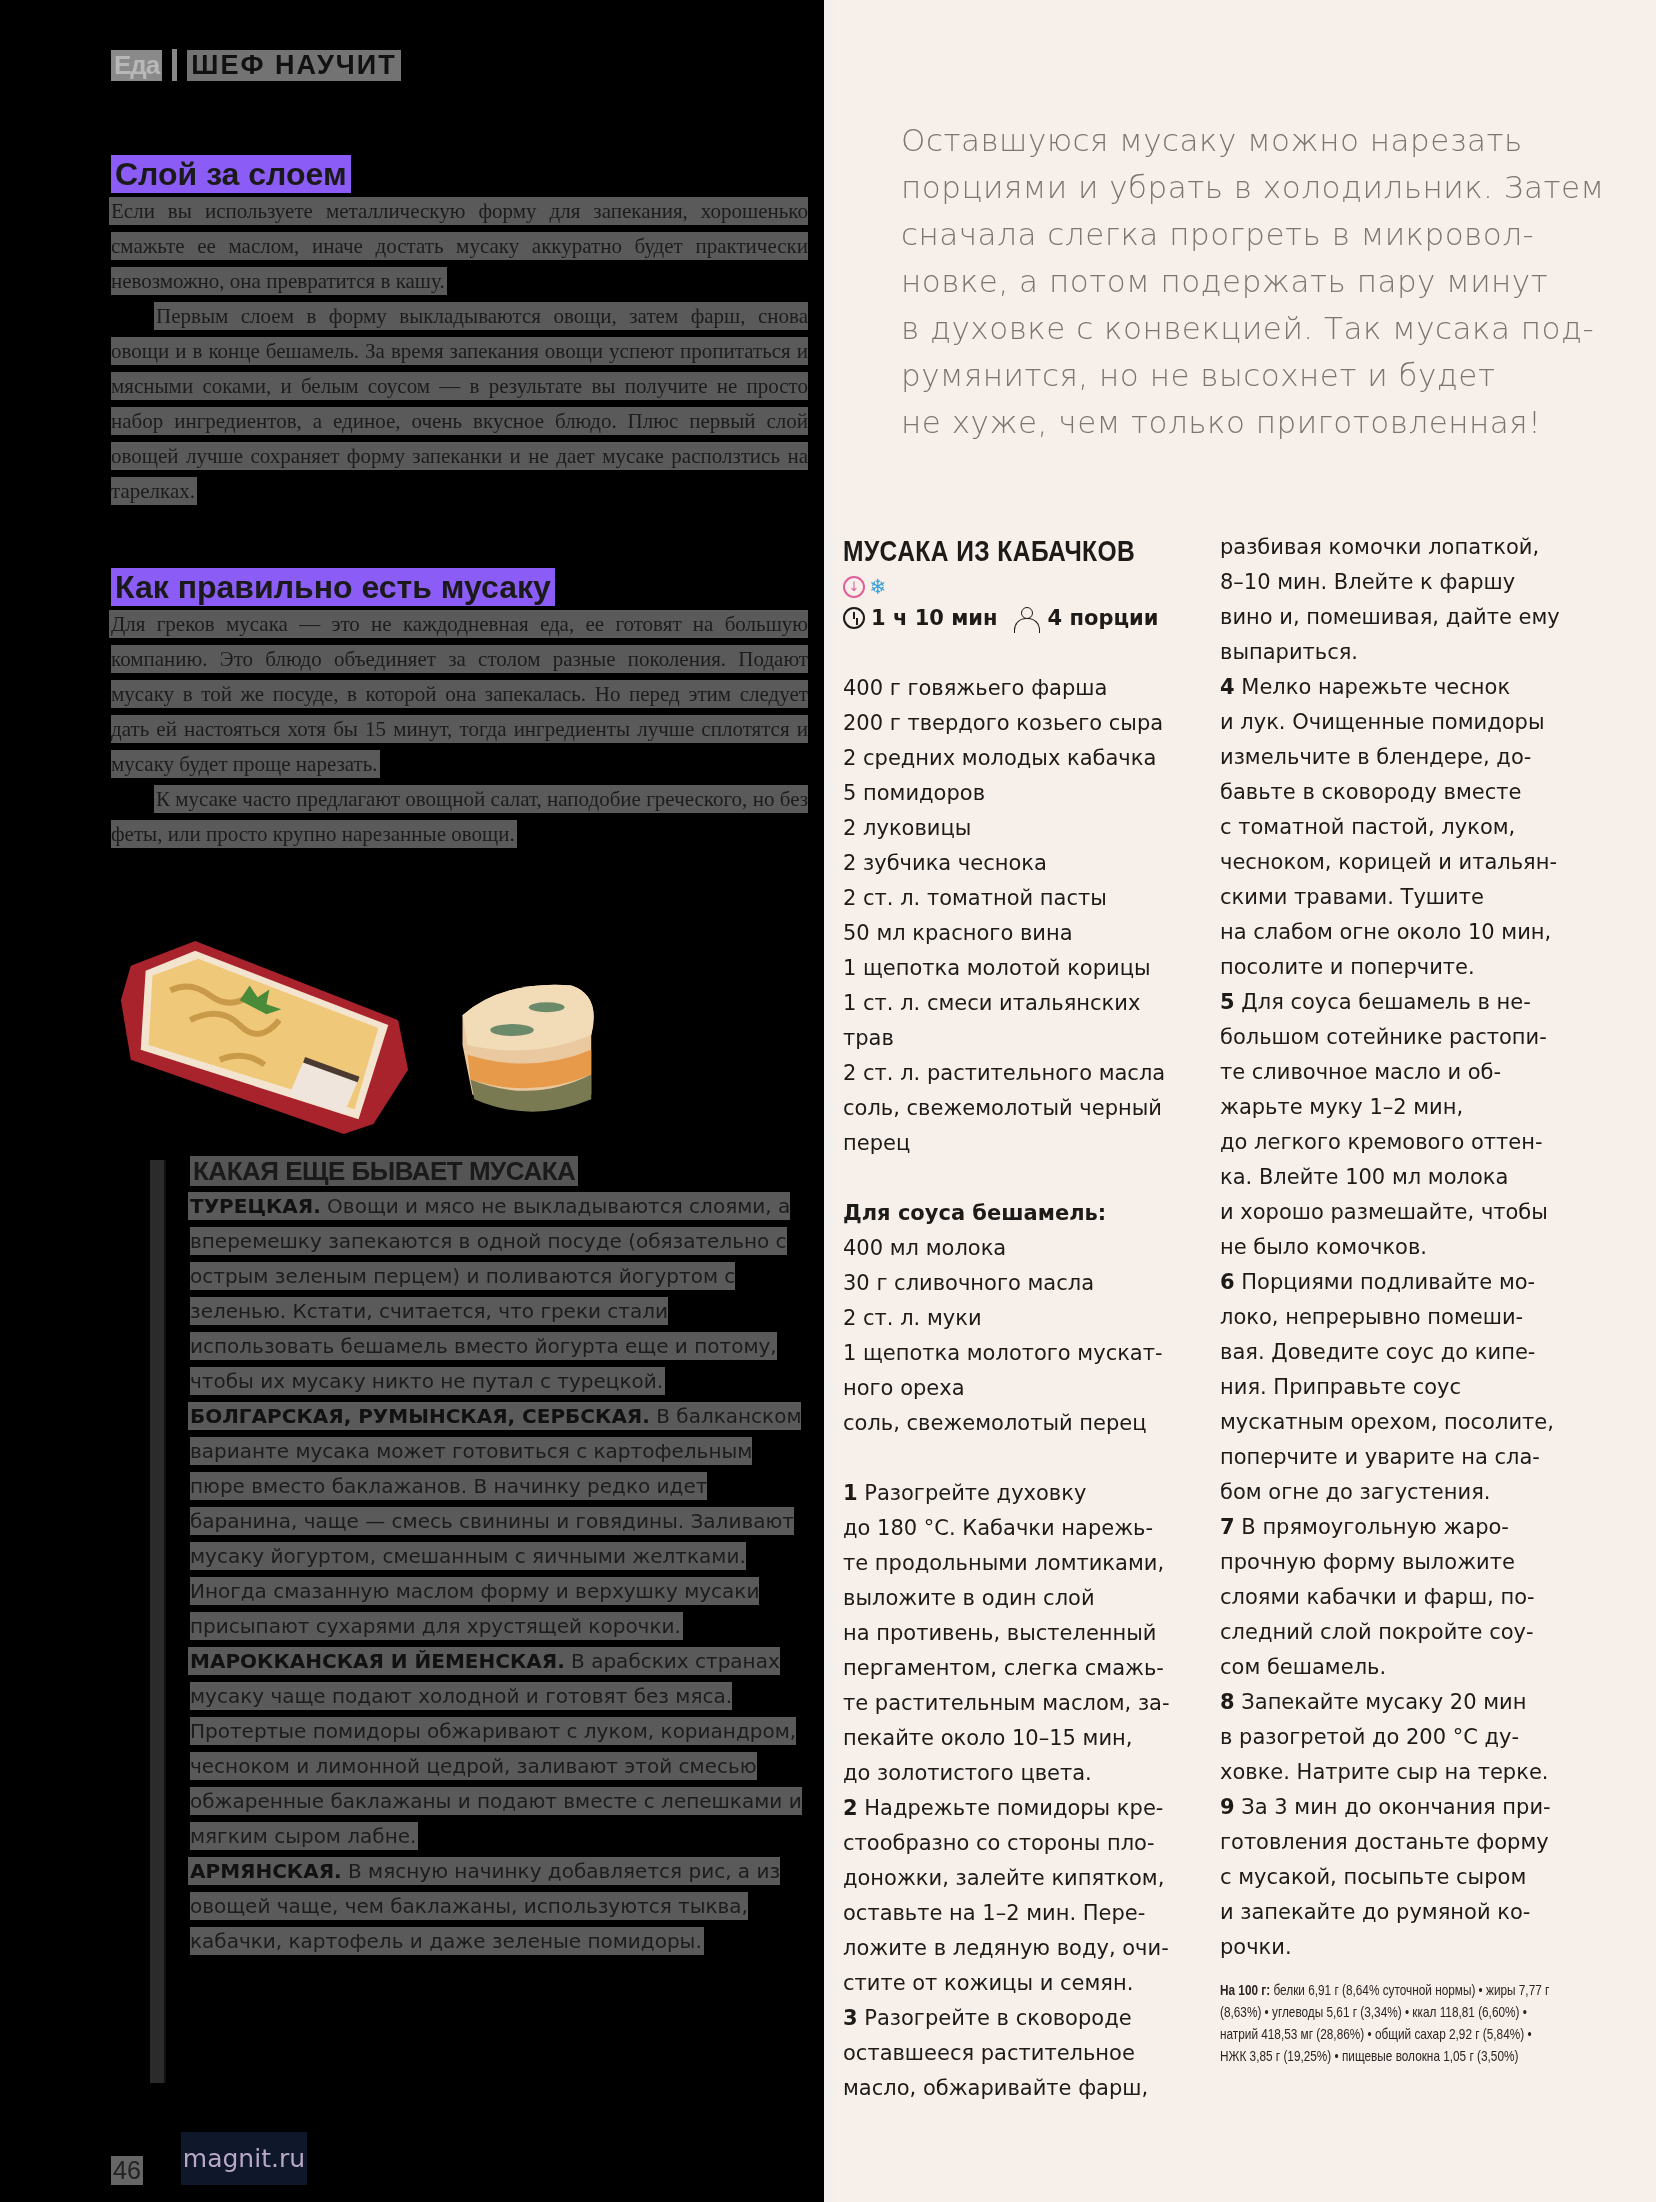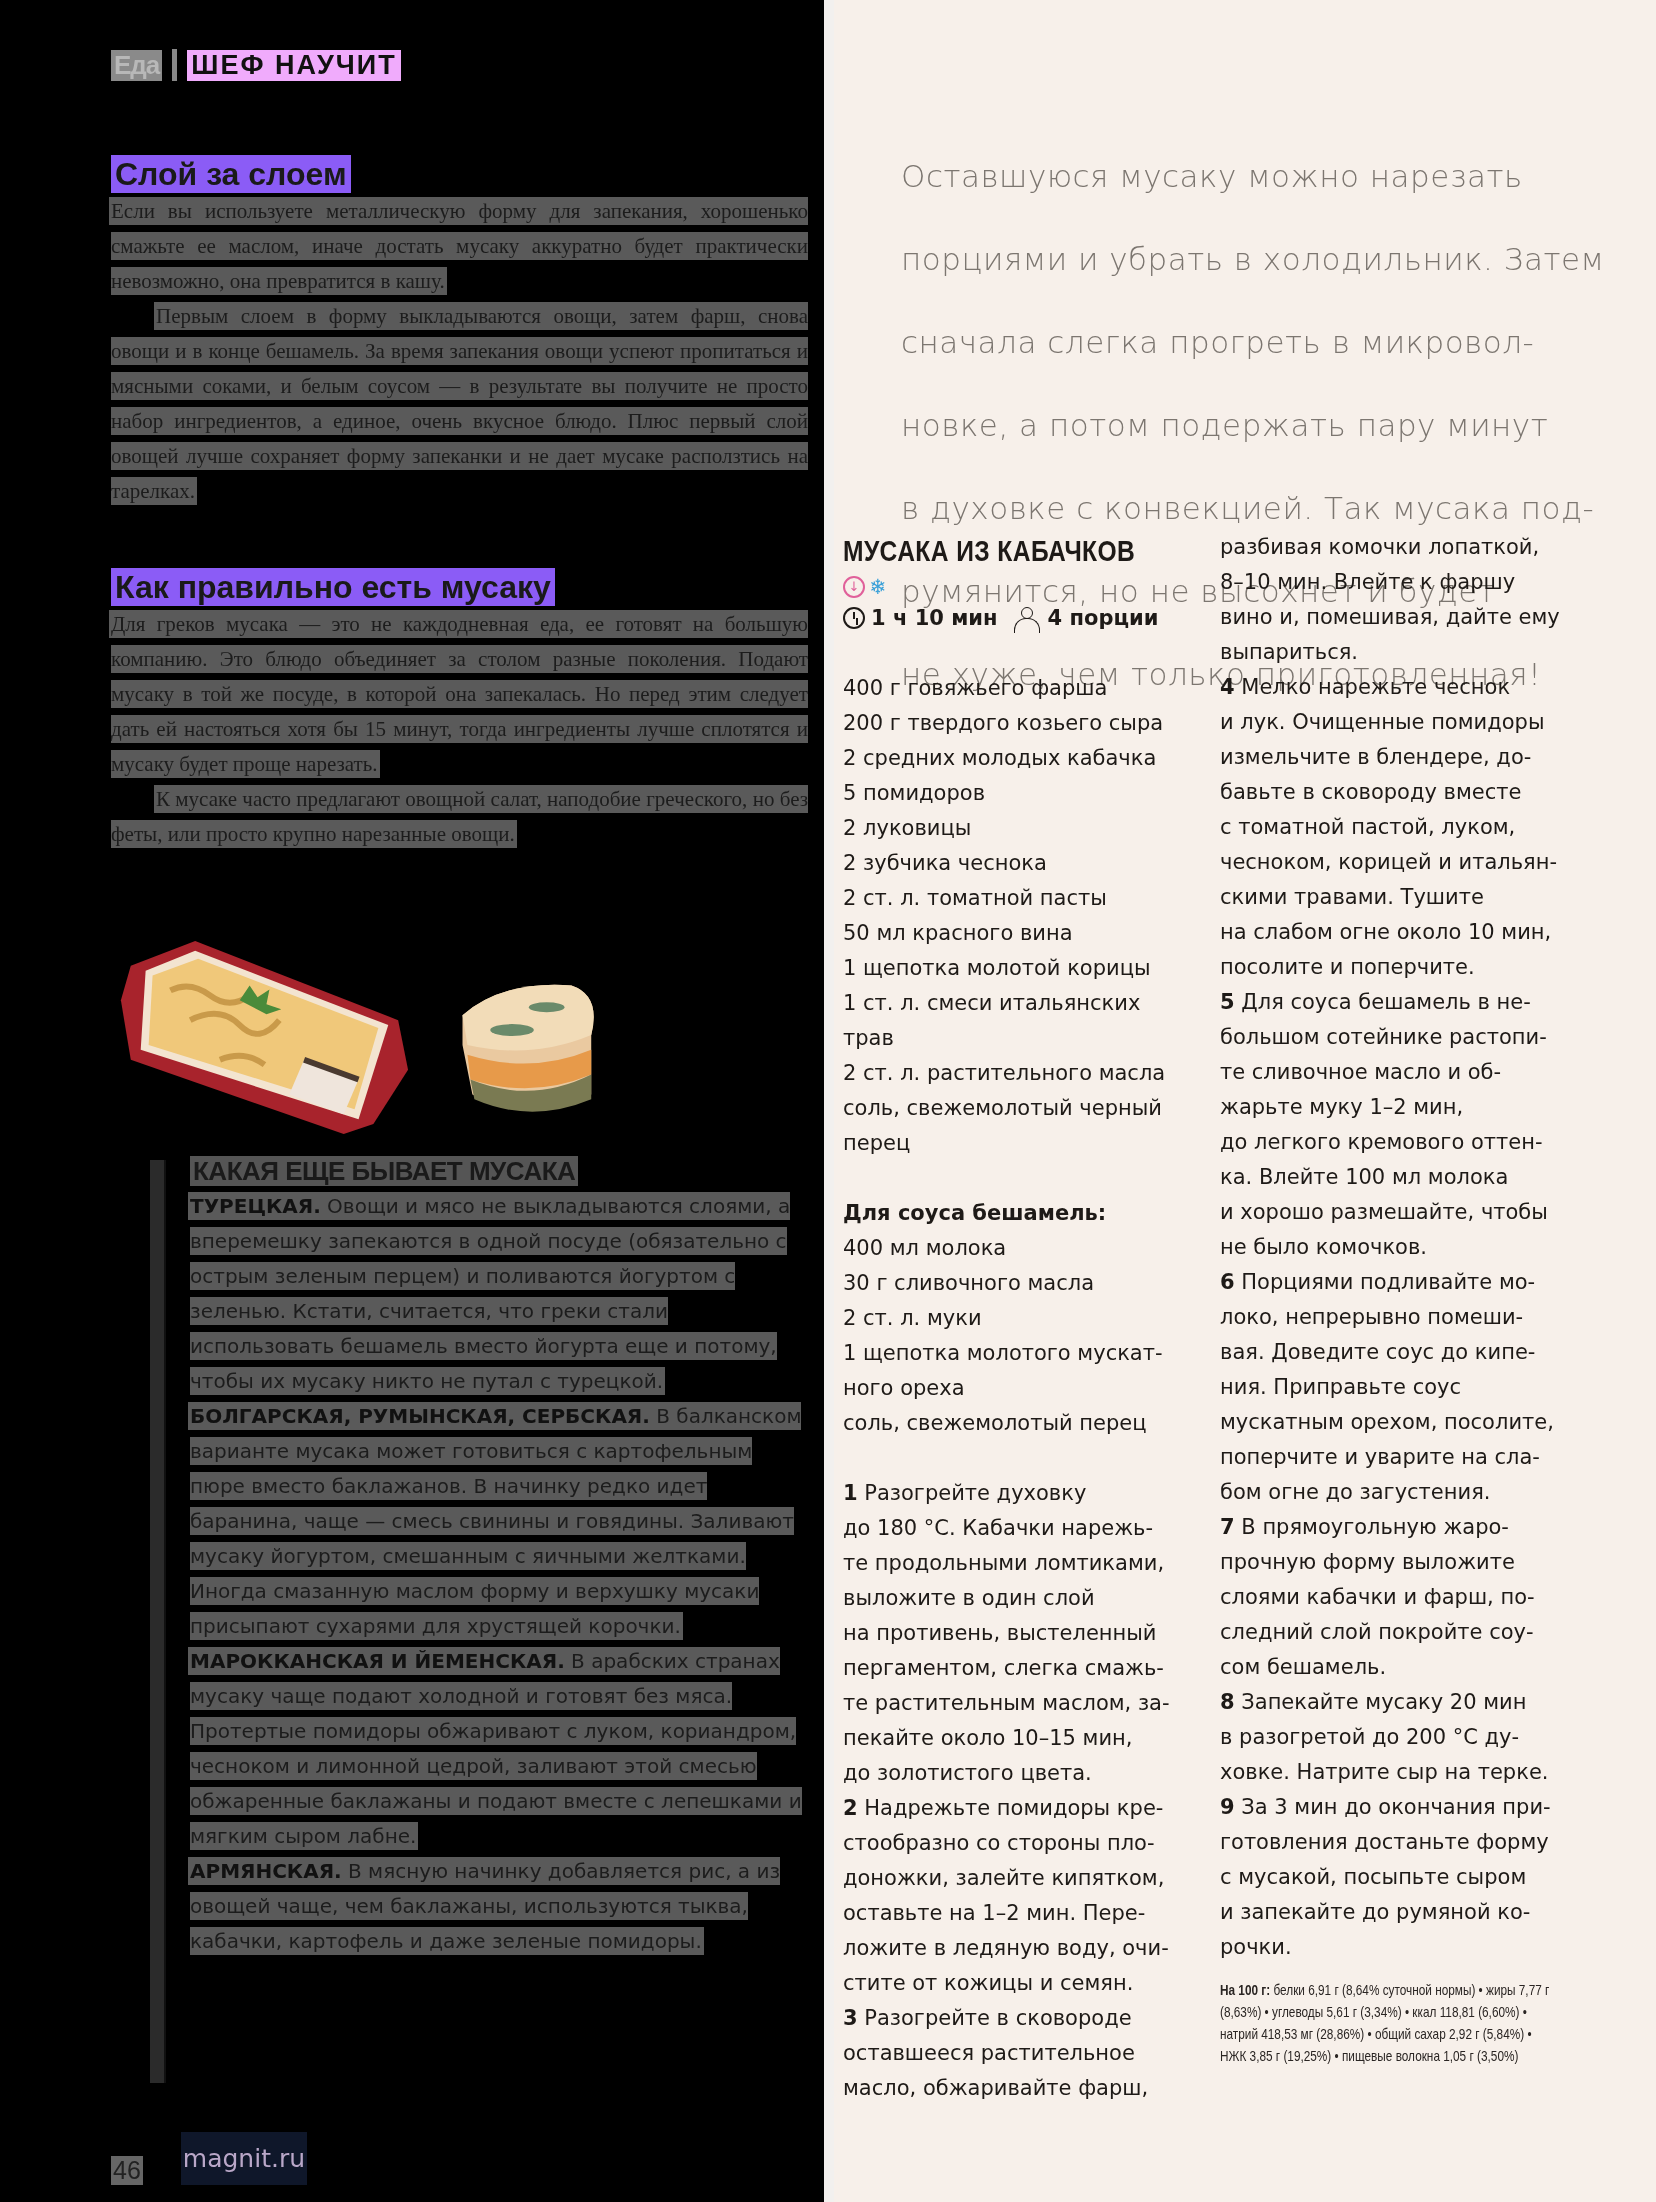--- a/index.html
+++ b/index.html
@@ -3,21 +3,21 @@
 <meta charset="utf-8">
 <style>
   html, body { margin:0; padding:0; }
   body { width:1656px; height:2203px; position:relative; overflow:hidden; background:#000; font-family:"DejaVu Sans", sans-serif; }
   .left { position:absolute; left:0; top:0; width:824px; height:2203px; background:#000; }
   .right { position:absolute; left:824px; top:0; width:833px; height:2203px; background:#f7f0ea; }
   .right-edge { position:absolute; left:824px; top:0; width:10px; height:2203px; background:#f2f0ee; }
   .hdr { position:absolute; left:111px; top:50px; height:30px; display:flex; align-items:center; gap:10px; }
   .hdr .logo { font-family:"Liberation Sans", sans-serif; font-size:26px; font-weight:bold; color:#b8b8b8; background:#8a8a8a; padding:0 3px; letter-spacing:-1px; }
   .hdr .bar { width:5px; height:32px; background:#888; }
-  .hdr .sect { font-family:"Liberation Sans", sans-serif; font-size:27px; font-weight:bold; letter-spacing:2px; color:#111; background:#f0abfc; padding:0 4px; }
+  .hdr .sect { font-family:"Liberation Sans", sans-serif; font-size:27px; font-weight:bold; letter-spacing:2px; color:#111; background:#737373; padding:0 4px; }
 
   .h2 { position:absolute; left:111px; font-family:"Liberation Sans", sans-serif; font-weight:bold; font-size:32px; color:#1a1a1a; background:#8b5cf6; padding:0 4px; line-height:38px; }
   .body-serif { position:absolute; left:111px; width:697px; font-family:"Liberation Serif", serif; font-size:21px; line-height:35px; color:#1c1c1c; text-align:justify; }
   .body-serif p { margin:0; }
   .body-serif p.indent { text-indent:45px; }
   .body-serif span.hl { background:#5a5a5a; box-shadow:0 0 0 2px #5a5a5a; }
 
   .illus { position:absolute; left:111px; top:921px; width:604px; height:228px; }
 
   .sidebar-rule { position:absolute; left:150px; top:1160px; width:14px; height:923px; background:#2b2b2b; border-right:2px solid #111; }
@@ -27,21 +27,21 @@
   .varieties p { margin:0; }
   .varieties span.hl { background:#5a5a5a; box-shadow:0 0 0 2px #5a5a5a; }
   .varieties b { font-weight:bold; color:#111; }
 
   .footer { position:absolute; left:111px; top:2132px; display:flex; gap:38px; align-items:flex-end; }
   .footer .pg { font-family:"Liberation Sans", sans-serif; font-size:25px; color:#222; background:#666; padding:0 2px; }
   .footer .site { font-family:"DejaVu Sans", sans-serif; font-size:25px; color:#b9a7c8; background:#0f172a; padding:12px 2px; }
 
   
   .quote { position:absolute; left:901px; top:117px; width:673px; font-family:"DejaVu Sans", sans-serif; font-weight:300; font-size:31px; line-height:47px; color:#7c7670; letter-spacing:0.5px; }
-  .quote span { display:block; white-space:nowrap;margin-top:36px; }
+  .quote span { display:block; white-space:nowrap; }
 
   .col1 { position:absolute; left:843px; top:530px; width:337px; font-family:"DejaVu Sans", sans-serif; font-size:21px; line-height:35px; color:#1e1a17; }
   .col2 { position:absolute; left:1220px; top:530px; width:347px; font-family:"DejaVu Sans", sans-serif; font-size:21px; line-height:35px; color:#1e1a17; }
   .col1 div, .col2 div { white-space:nowrap; }
   .recipe-title { font-family:"Liberation Sans", sans-serif; font-weight:bold; font-size:30px; line-height:42px; letter-spacing:0.5px; transform:scaleX(0.82); transform-origin:left; white-space:nowrap; }
   .badges { display:flex; gap:4px; height:26px; align-items:center; margin-top:2px; }
   .badge-down { width:18px; height:18px; border:2px solid #e0609a; border-radius:50%; color:#e0609a; font-size:13px; line-height:18px; text-align:center; }
   .badge-snow { color:#3aa0d8; font-size:21px; line-height:22px; }
   .meta { display:flex; align-items:center; gap:6px; font-weight:bold; font-size:21px; height:36px; }
   .meta .clock { width:18px; height:18px; border:2px solid #1e1a17; border-radius:50%; position:relative; }

